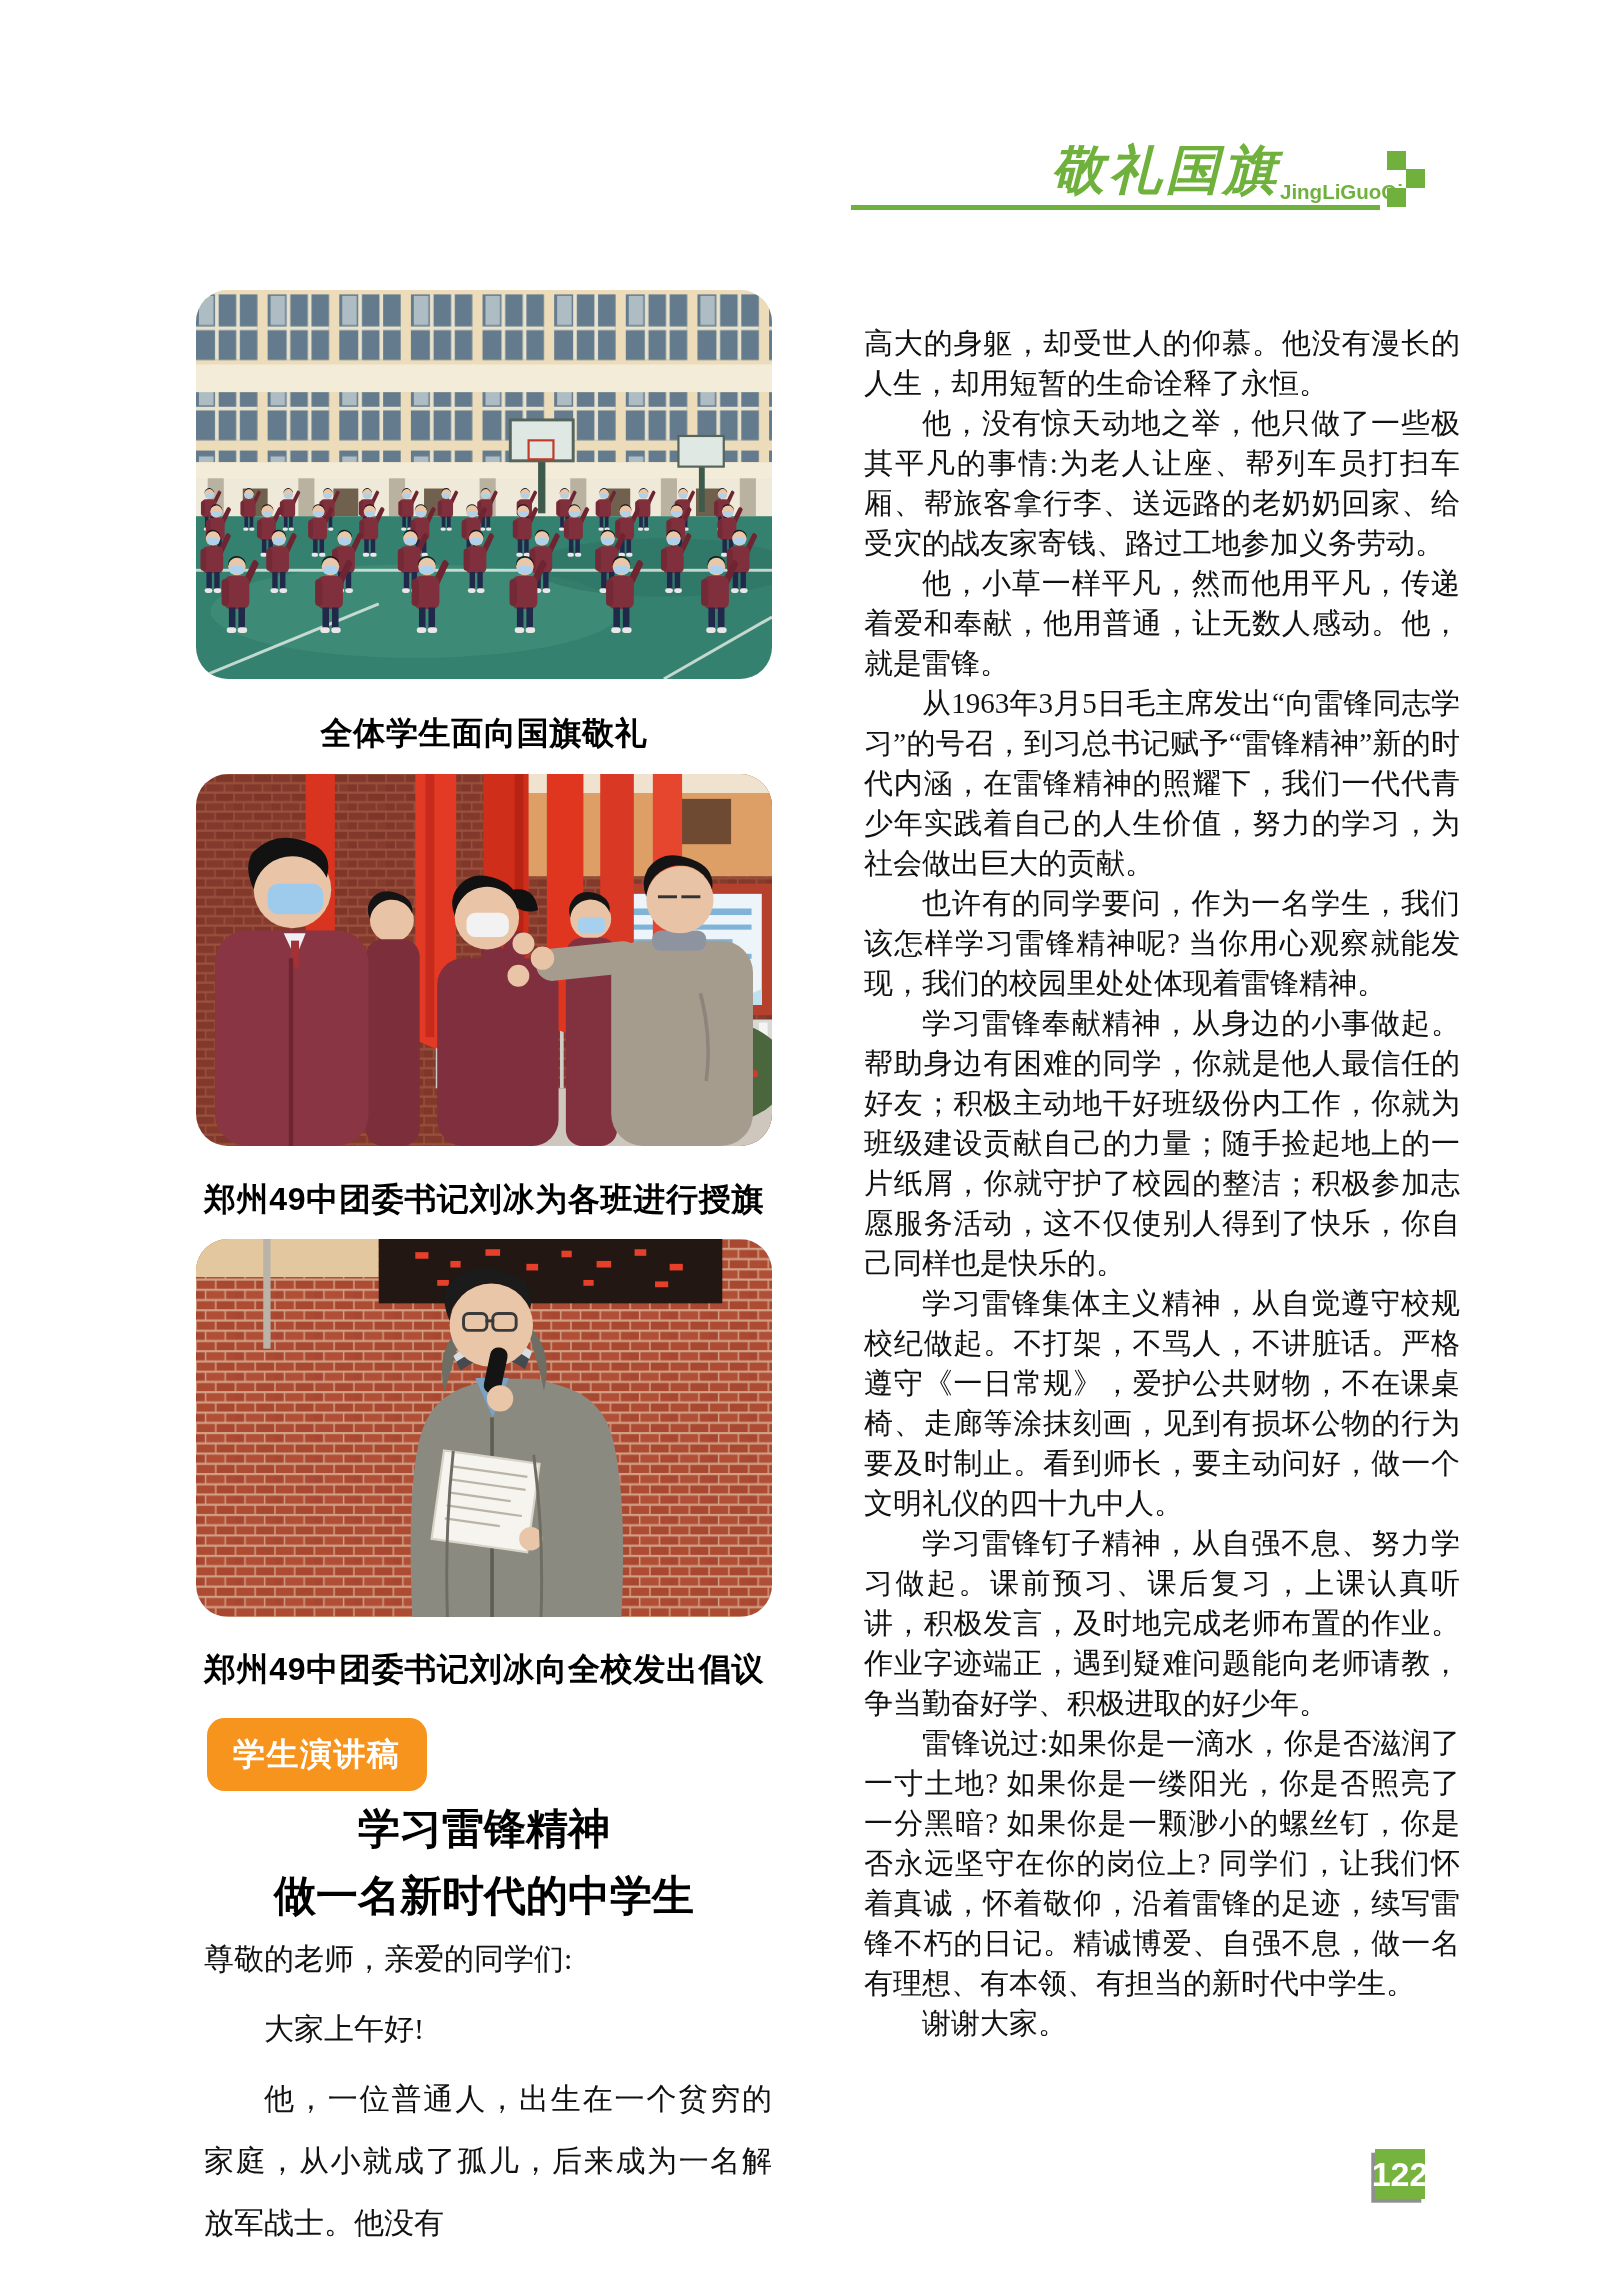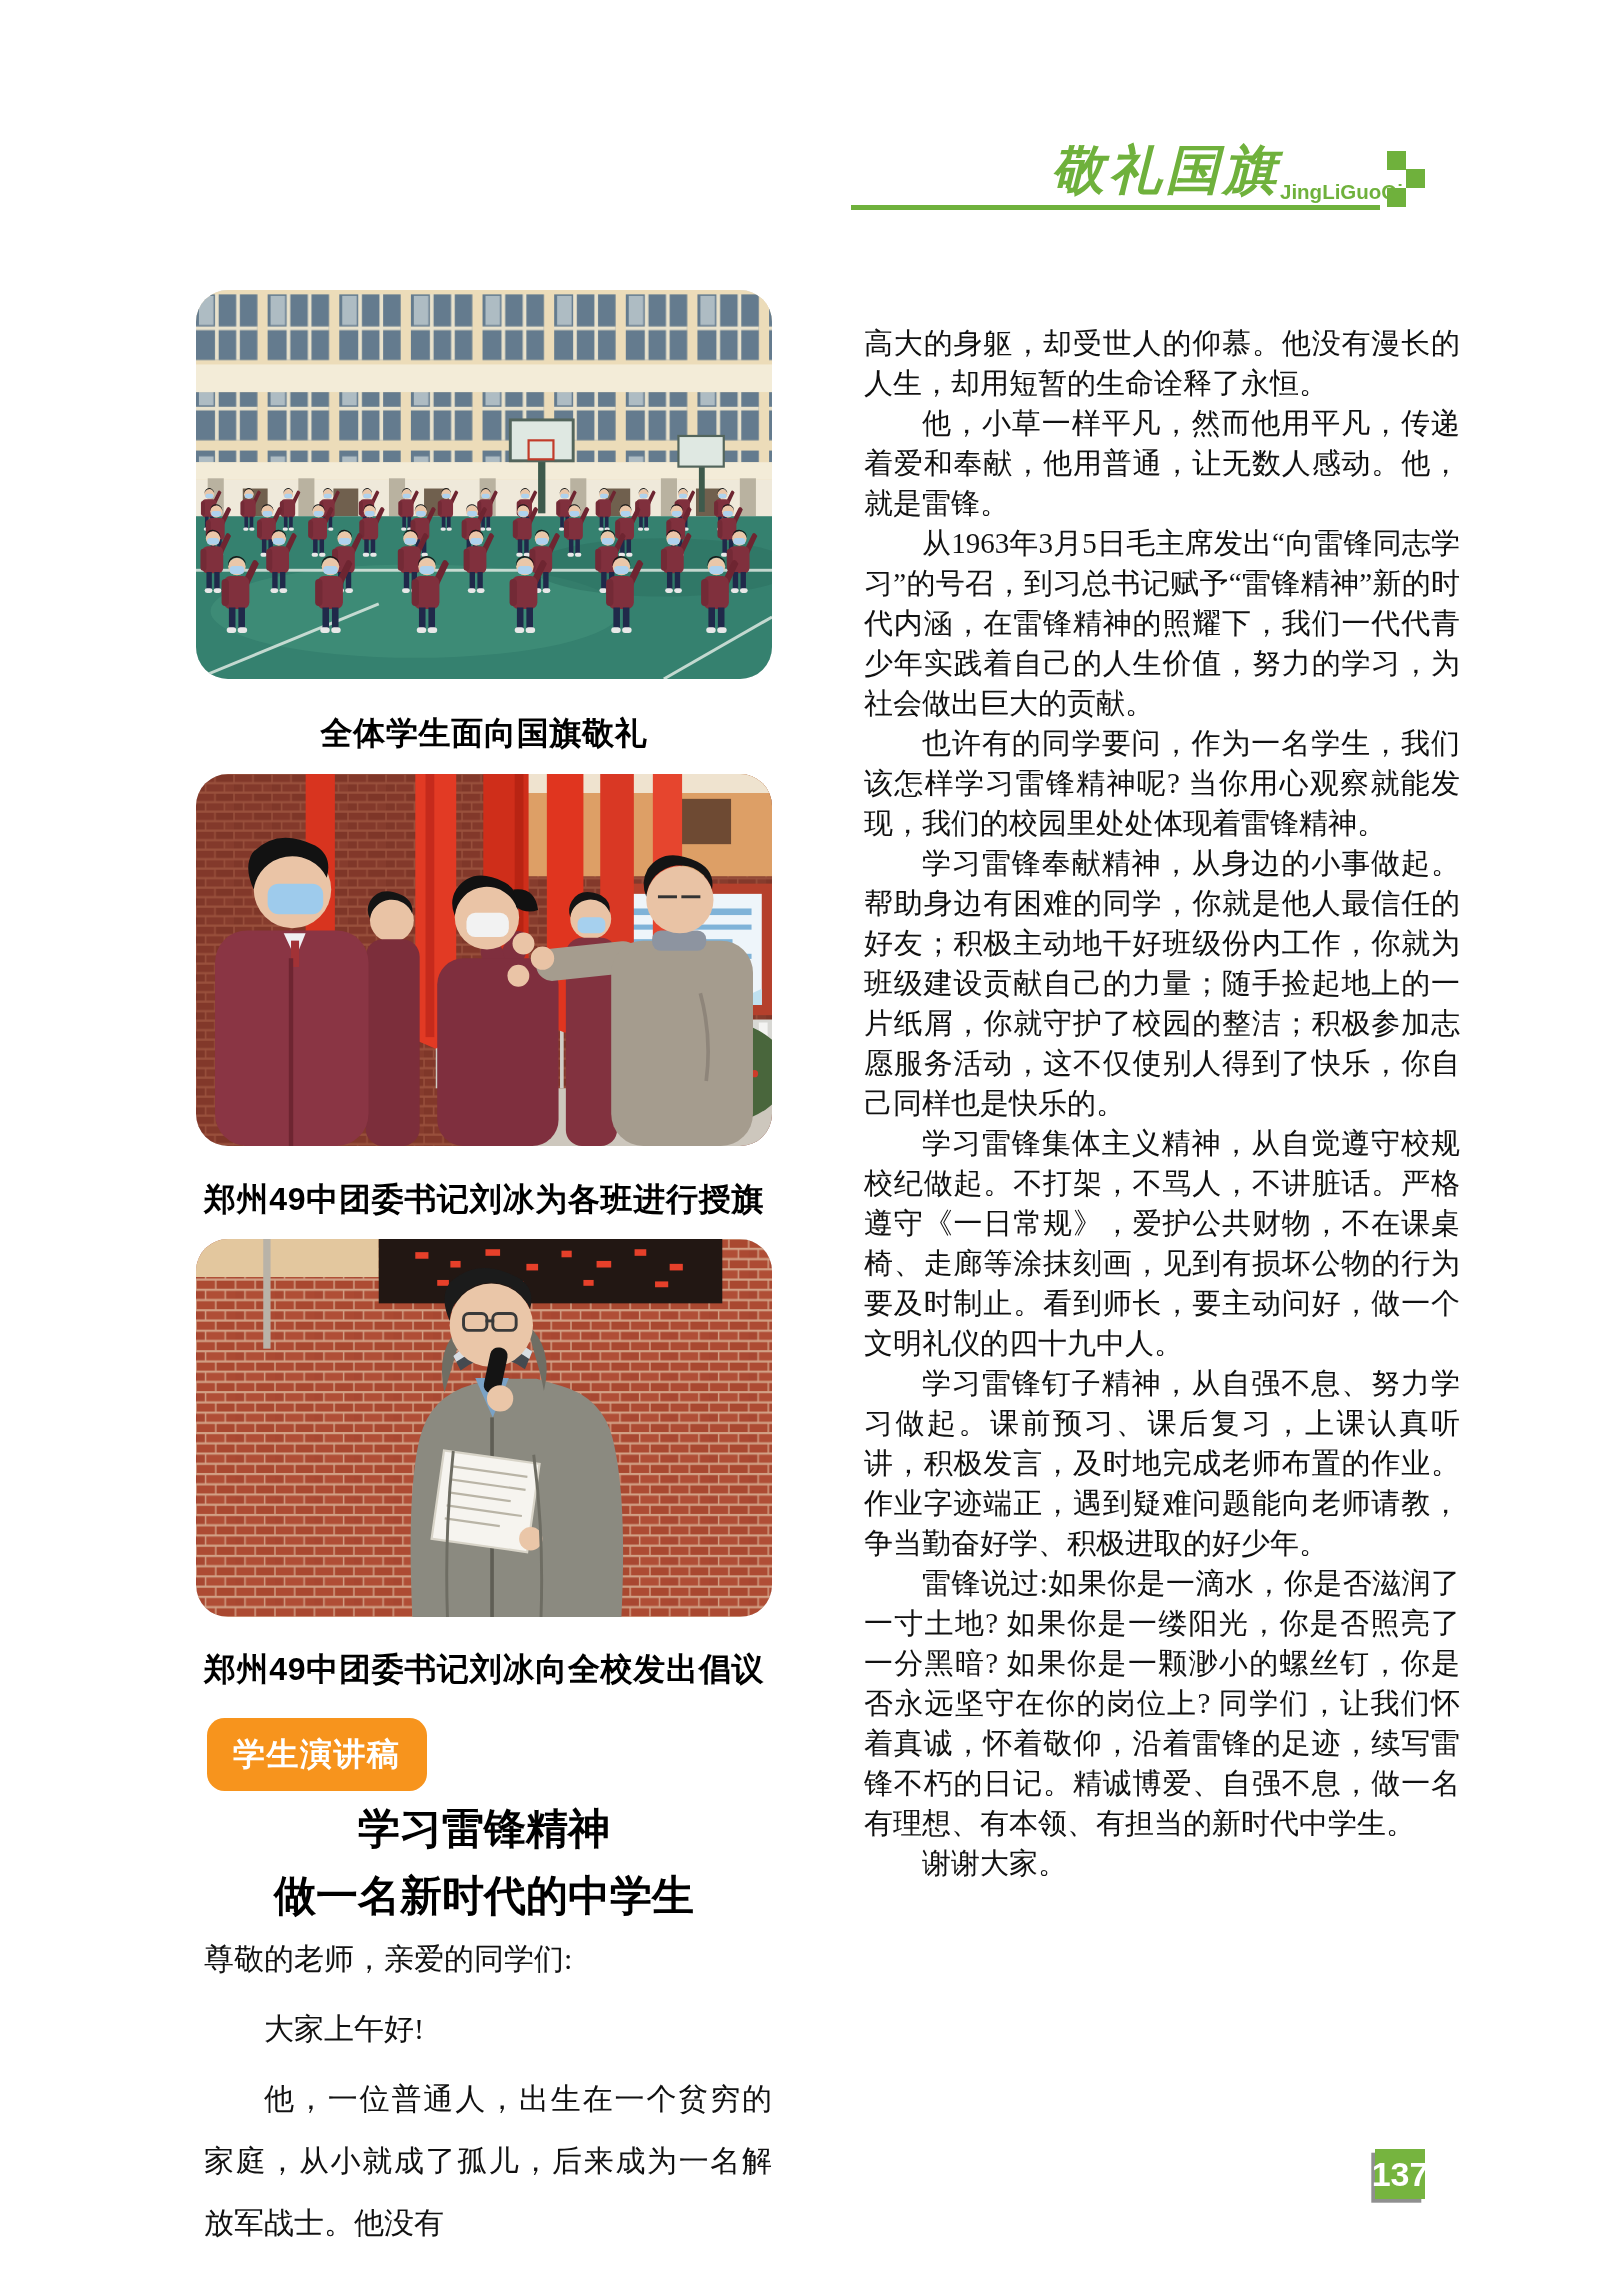--- a/index.html
+++ b/index.html
@@ -352,26 +352,27 @@
     <div>做一名新时代的中学生</div>
   </div>
   <div class="speech-text">
     <p class="noindent">尊敬的老师，亲爱的同学们:</p>
     <p>大家上午好!</p>
     <p>他，一位普通人，出生在一个贫穷的家庭，从小就成了孤儿，后来成为一名解放军战士。他没有</p>
   </div>
 
   <div class="article">
     <p class="noindent">高大的身躯，却受世人的仰慕。他没有漫长的人生，却用短暂的生命诠释了永恒。</p>
+    <p>他，没有惊天动地之举，他只做了一些极其平凡的事情:为老人让座、帮列车员打扫车厢、帮旅客拿行李、送远路的老奶奶回家、给受灾的战友家寄钱、路过工地参加义务劳动。</p>
     <p>他，小草一样平凡，然而他用平凡，传递着爱和奉献，他用普通，让无数人感动。他，就是雷锋。</p>
     <p>从1963年3月5日毛主席发出“向雷锋同志学习”的号召，到习总书记赋予“雷锋精神”新的时代内涵，在雷锋精神的照耀下，我们一代代青少年实践着自己的人生价值，努力的学习，为社会做出巨大的贡献。</p>
     <p>也许有的同学要问，作为一名学生，我们该怎样学习雷锋精神呢? 当你用心观察就能发现，我们的校园里处处体现着雷锋精神。</p>
     <p>学习雷锋奉献精神，从身边的小事做起。帮助身边有困难的同学，你就是他人最信任的好友；积极主动地干好班级份内工作，你就为班级建设贡献自己的力量；随手捡起地上的一片纸屑，你就守护了校园的整洁；积极参加志愿服务活动，这不仅使别人得到了快乐，你自己同样也是快乐的。</p>
     <p>学习雷锋集体主义精神，从自觉遵守校规校纪做起。不打架，不骂人，不讲脏话。严格遵守《一日常规》，爱护公共财物，不在课桌椅、走廊等涂抹刻画，见到有损坏公物的行为要及时制止。看到师长，要主动问好，做一个文明礼仪的四十九中人。</p>
     <p>学习雷锋钉子精神，从自强不息、努力学习做起。课前预习、课后复习，上课认真听讲，积极发言，及时地完成老师布置的作业。作业字迹端正，遇到疑难问题能向老师请教，争当勤奋好学、积极进取的好少年。</p>
     <p>雷锋说过:如果你是一滴水，你是否滋润了一寸土地? 如果你是一缕阳光，你是否照亮了一分黑暗? 如果你是一颗渺小的螺丝钉，你是否永远坚守在你的岗位上? 同学们，让我们怀着真诚，怀着敬仰，沿着雷锋的足迹，续写雷锋不朽的日记。精诚博爱、自强不息，做一名有理想、有本领、有担当的新时代中学生。</p>
     <p>谢谢大家。</p>
   </div>
 
-  <div class="pagenum">137</div>
+  <div class="pagenum">122</div>
 
 </div>
 
 
 </body></html>

